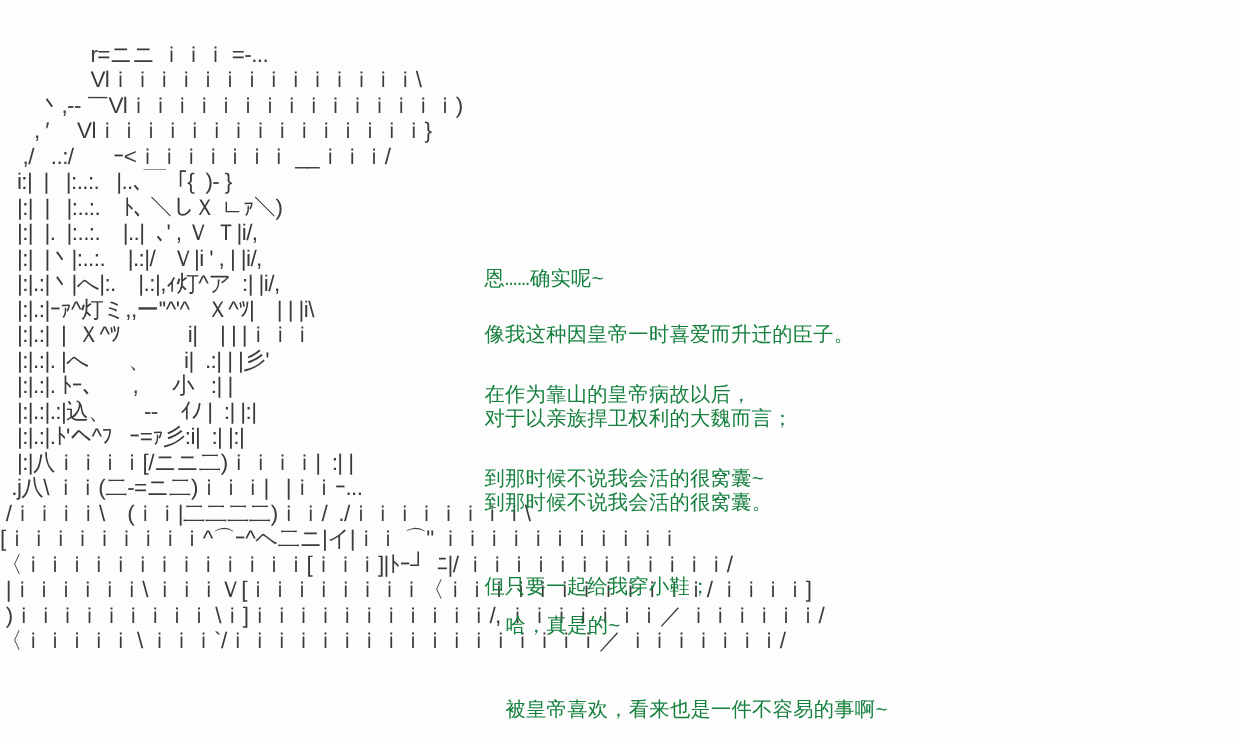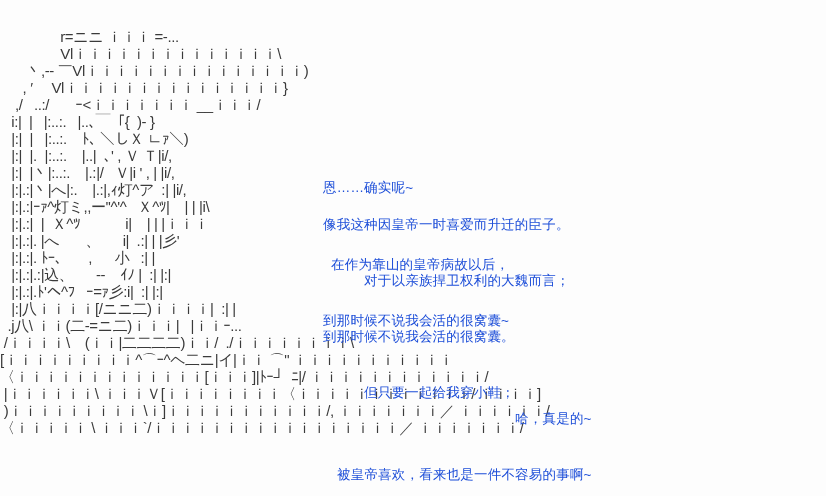--- a/index.html
+++ b/index.html
@@ -30,27 +30,26 @@
     white-space: pre;
     color: #3a3a3a;
     -webkit-font-smoothing: none;
   }
 
   
   .dialogue-block {
     position: absolute;
     margin: 0;
     padding: 0;
-    font-family: Liberation Sans, sans-serif;
+    font-family: Liberation Mono, monospace;
     font-size: 13.5px;
     line-height: 18.8px;
     white-space: pre;
-    color: #1d4ed8;
+    color: #15803d;
     letter-spacing: 0.2px;
-    text-align: right;
   }
 
   #speech-1 { left: 323px; top: 141px; }
   #speech-2 { left: 323px; top: 178px; }
   #speech-3 { left: 323px; top: 218px; }
   #speech-4 { left: 323px; top: 290px; }
   #speech-5 { left: 337px; top: 372px; }
 
   .line { display: block; }
 </style>

